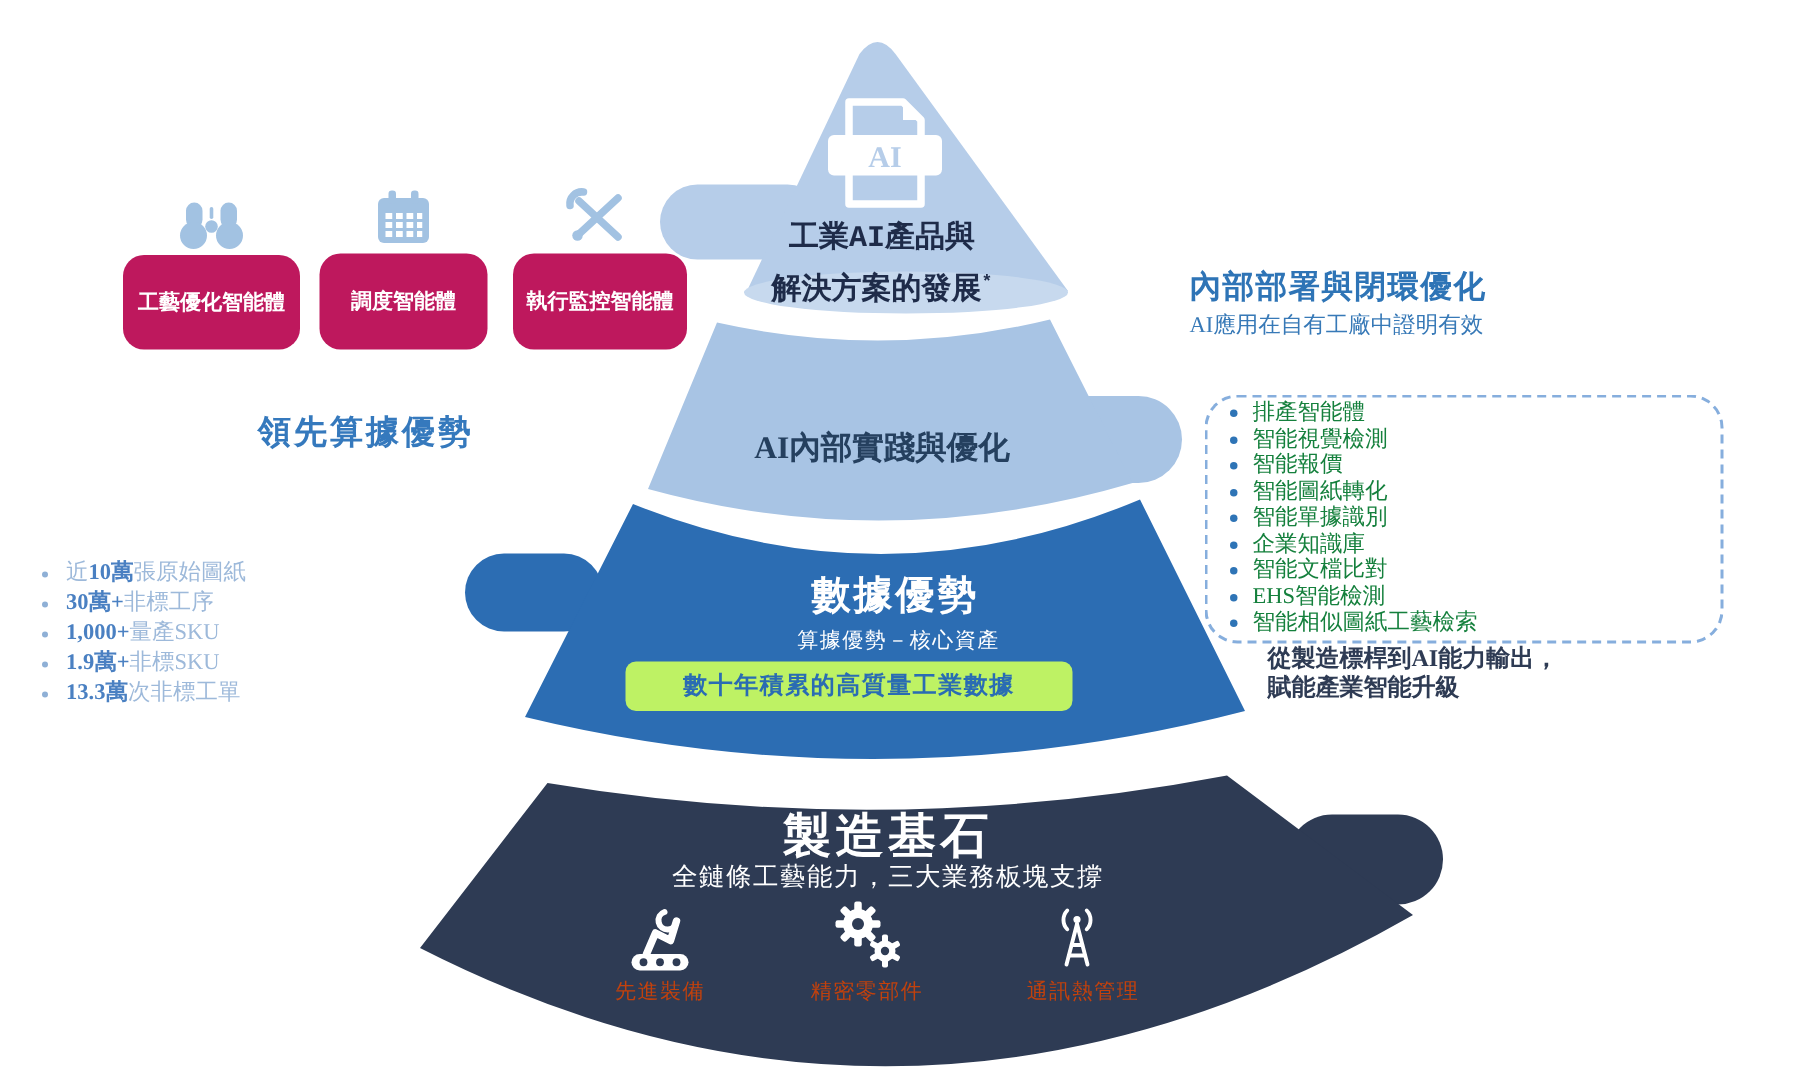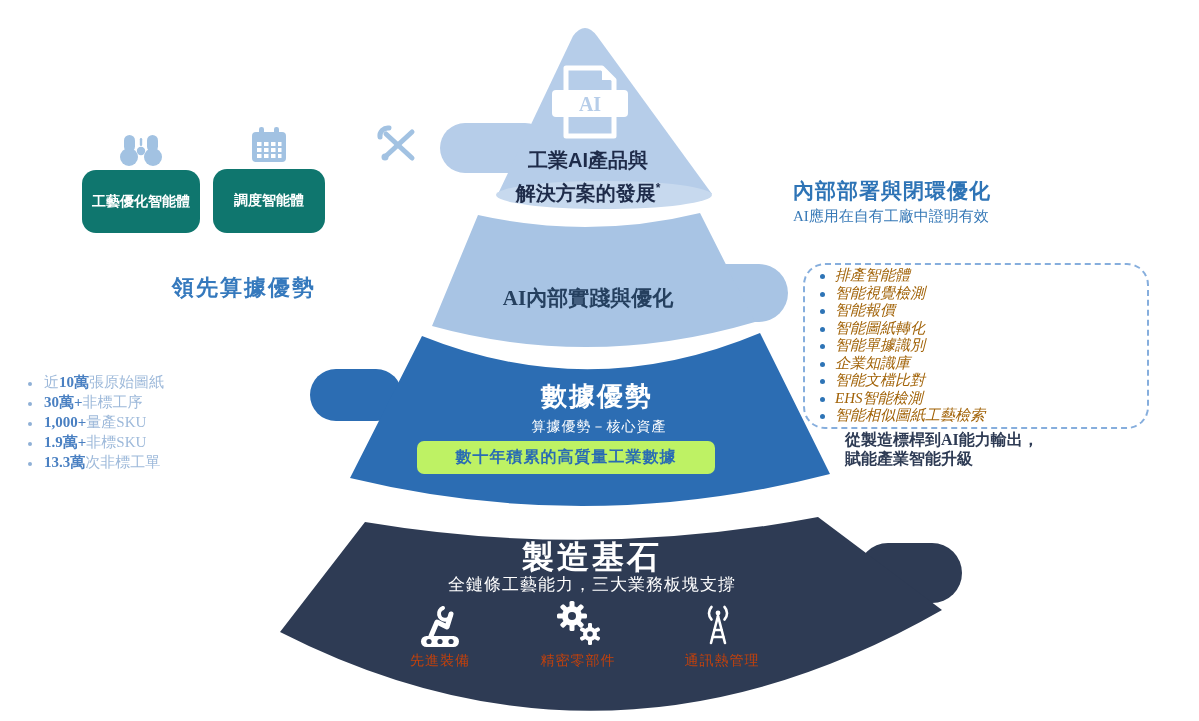--- a/index.html
+++ b/index.html
@@ -3,52 +3,52 @@
 <meta charset="utf-8">
 <style>
   html,body{margin:0;padding:0;background:#ffffff;}
   #canvas{position:relative;width:1199px;height:721px;background:#ffffff;overflow:hidden;
           font-family:"Liberation Sans",sans-serif;}
   #pyramid-svg{position:absolute;left:0;top:0;}
   .abs{position:absolute;}
   .ctr{transform:translateX(-50%);text-align:center;}
 
   
-  .cone-title{font-family:Liberation Sans, sans-serif;font-weight:bold;font-size:20px;
+  .cone-title{font-family:Liberation Mono, monospace;font-weight:bold;font-size:20px;
               line-height:28px;color:#1e2b49;white-space:nowrap;}
   .cone-title sup{font-size:12px;}
   .layer2-label{font-family:"Liberation Serif",serif;font-weight:bold;font-size:21px;
                 color:#25405f;white-space:nowrap;}
   .l3-title{font-size:26px;font-weight:bold;color:#ffffff;white-space:nowrap;letter-spacing:2px;}
   .l3-sub{font-size:14px;color:#ffffff;white-space:nowrap;letter-spacing:1px;}
   .l3-box{left:417px;top:441px;width:298px;height:33px;background:#bef264;border-radius:7px;
           display:flex;align-items:center;justify-content:center;}
   .l3-box span{color:#2a6cb3;font-weight:bold;font-size:16px;letter-spacing:1px;white-space:nowrap;}
   .l4-title{font-size:32px;font-weight:bold;color:#ffffff;white-space:nowrap;letter-spacing:3px;}
   .l4-sub{font-size:17px;color:#ffffff;white-space:nowrap;letter-spacing:1px;}
   .pillar-label{font-size:14px;color:#c2410c;white-space:nowrap;letter-spacing:1px;font-family:Liberation Mono, monospace;}
 
   
-  .agent-box{background:#0f766e;border-radius:14px;display:flex;align-items:center;
+  .agent-box{background:#be185d;border-radius:14px;display:flex;align-items:center;
              justify-content:center;}
   .agent-box span{color:#ffffff;font-weight:bold;font-size:14px;white-space:nowrap;}
   .left-heading{font-size:22px;font-weight:bold;color:#3579bd;white-space:nowrap;letter-spacing:2px;}
   .stats{list-style:none;margin:0;padding:0;font-family:"Liberation Serif",serif;font-size:15px;}
   .stats li{height:20px;line-height:20px;white-space:nowrap;color:#9db9da;}
   .dot-s{display:inline-block;width:4px;height:4px;border-radius:50%;background:#8fb0d6;
          margin-right:12px;vertical-align:middle;}
   .stat-bold{font-weight:bold;color:#4a80c2;}
 
   
   .right-heading{font-size:21px;font-weight:bold;color:#2e74b6;white-space:nowrap;letter-spacing:1px;}
   .right-sub{font-family:"Liberation Serif",serif;font-size:15px;color:#3779b7;white-space:nowrap;}
   .dashed-box{left:803px;top:263px;width:342px;height:162px;border:2px dashed #86aedd;
               border-radius:22px;}
   .caps{list-style:none;margin:0;padding:0;font-family:"Liberation Serif",serif;font-size:15px;}
-  .caps li{height:17.5px;line-height:17.5px;white-space:nowrap;color:#a16207;font-style:italic;}
+  .caps li{height:17.5px;line-height:17.5px;white-space:nowrap;color:#15803d;}
   .dot-b{display:inline-block;width:5px;height:5px;border-radius:50%;background:#2e74b6;
          margin-right:10px;vertical-align:middle;}
   .right-footer{font-family:"Liberation Serif",serif;font-size:16px;font-weight:600;
                 color:#2e3b54;line-height:19px;white-space:nowrap;}
 </style>
 </head>
 <body>
 
 <div id="canvas">
 
@@ -193,20 +193,23 @@
       </g>
     </svg>
   </div>
 
   <div class="abs agent-box" style="left:82px;top:170px;width:118px;height:63px;">
     <span>工藝優化智能體</span>
   </div>
   <div class="abs agent-box" style="left:213px;top:169px;width:112px;height:64px;">
     <span>調度智能體</span>
   </div>
+  <div class="abs agent-box" style="left:342px;top:169px;width:116px;height:64px;">
+    <span>執行監控智能體</span>
+  </div>
 
   <div class="abs left-heading" style="left:172px;top:273px;">領先算據優勢</div>
 
   <ul class="abs stats" style="left:28px;top:372px;">
     <li><span class="dot-s"></span><span>近</span><span class="stat-bold">10萬</span><span>張原始圖紙</span></li>
     <li><span class="dot-s"></span><span></span><span class="stat-bold">30萬+</span><span>非標工序</span></li>
     <li><span class="dot-s"></span><span></span><span class="stat-bold">1,000+</span><span>量產SKU</span></li>
     <li><span class="dot-s"></span><span></span><span class="stat-bold">1.9萬+</span><span>非標SKU</span></li>
     <li><span class="dot-s"></span><span></span><span class="stat-bold">13.3萬</span><span>次非標工單</span></li>
   </ul>

